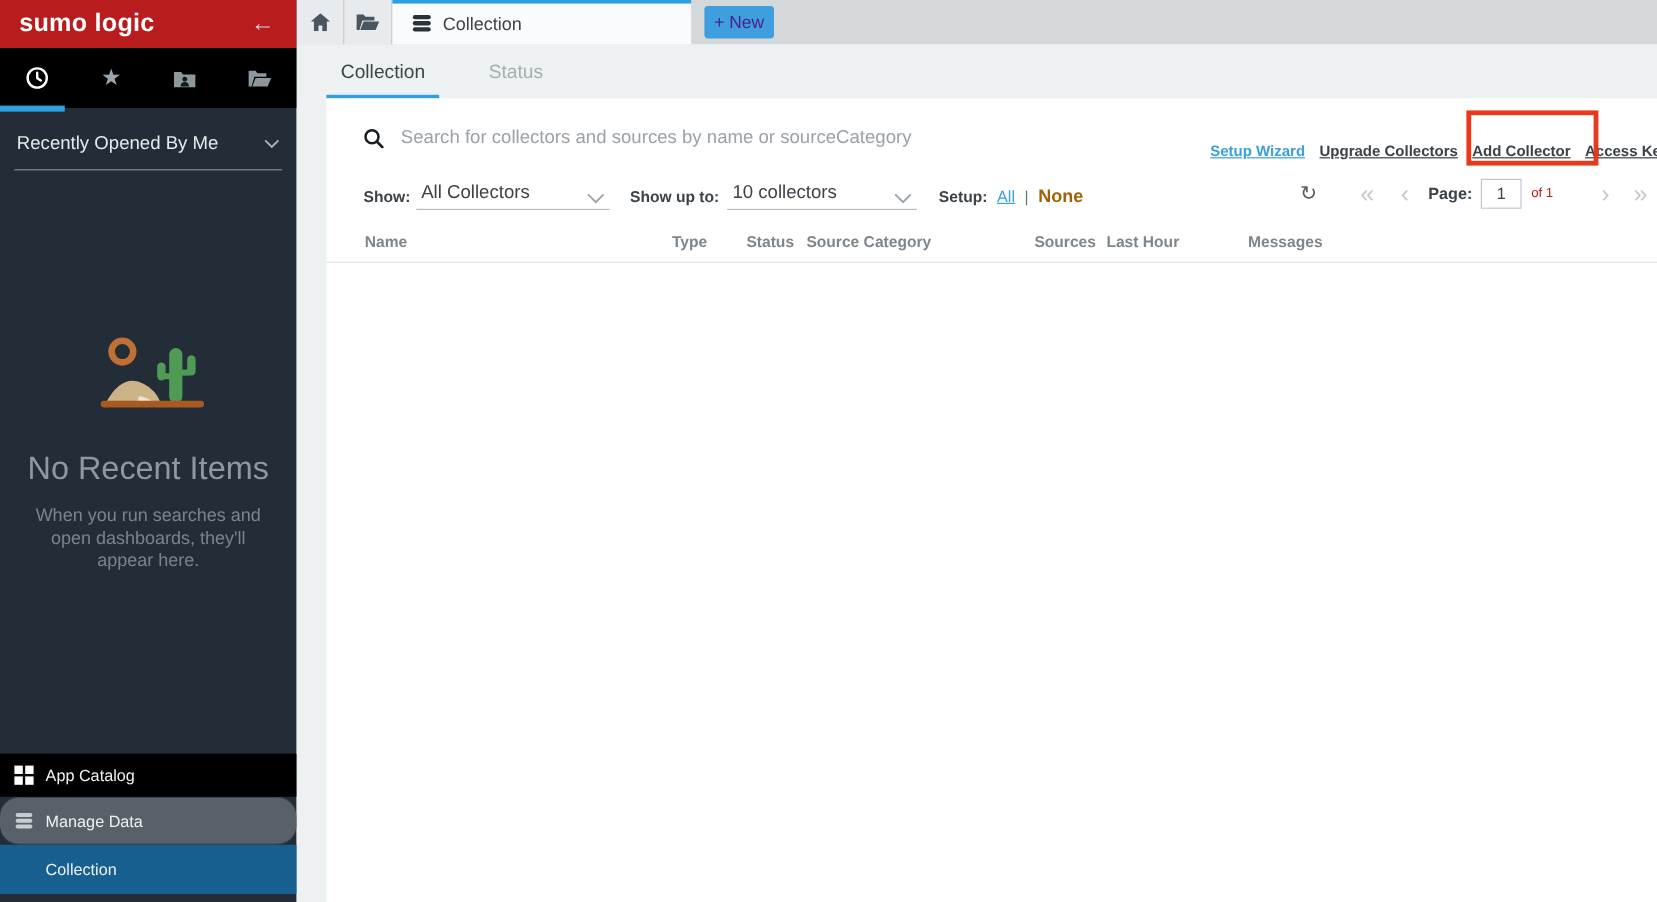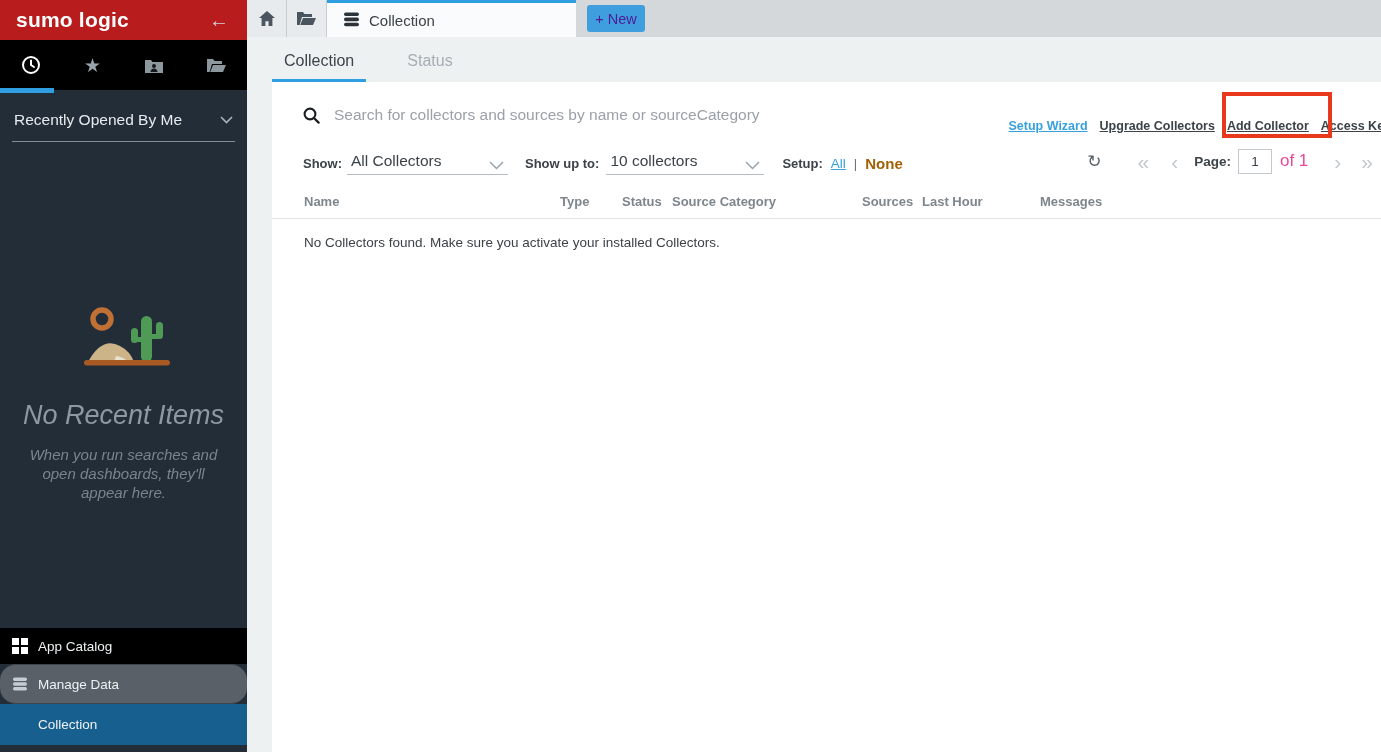--- a/index.html
+++ b/index.html
@@ -15,21 +15,21 @@
   .sb-logo { color:#fff; font-size:21px; font-weight:bold; letter-spacing:0.2px; }
   .sb-collapse { color:#cfd6da; font-size:20px; cursor:pointer; line-height:1; }
   .sb-icons { height:50px; background:#000; display:flex; }
   .sb-icons .sb-icon-col { flex:1; display:flex; align-items:center; justify-content:center; position:relative; }
   .sb-icon-col.active::after { content:""; position:absolute; left:-8px; right:8px; bottom:-3px;
     height:5px; background:#2f9fe1; }
   .star-glyph { color:#99a4ac; font-size:19px; }
   .sb-select { margin:0 12px; padding:21px 2px 12px 2px; border-bottom:1px solid #828c94;
     display:flex; align-items:center; justify-content:space-between; cursor:pointer; }
   .sb-select-label { color:#e7ebee; font-size:15.5px; }
-  .sb-empty { position:absolute; top:304px; left:0; width:247px; text-align:center;font-style:italic; }
+  .sb-empty { position:absolute; top:278px; left:0; width:247px; text-align:center; }
   .sb-empty-title { margin-top:22px; font-size:27px; color:#8d98a2; font-weight:400; }
   .sb-empty-desc { margin:14px auto 0; width:212px; font-size:15px; line-height:19px; color:#79848e; }
   .sb-bottom { position:absolute; bottom:0; left:0; width:247px; padding-bottom:7px; }
   .sb-item { height:38px; display:flex; align-items:center; padding-left:12px; cursor:pointer; }
   .sb-item .sb-item-icon { width:26px; display:flex; align-items:center; justify-content:flex-start; }
   .sb-item-label { color:#eef2f4; font-size:13.5px; }
   .sb-item.appcat { background:#000; height:36px; }
   .sb-item.managedata { background:#596068; height:40px; border-top:1px solid #40474e; border-bottom:1px solid #40474e;border-radius:16px; }
   .sb-item.collection { background:#175f8e; height:41px; padding-left:38px; }
   .grid-icon { display:grid; grid-template-columns:7px 7px; grid-template-rows:7px 7px; gap:2px; }
@@ -74,21 +74,21 @@
   .expand-none { font-size:15px; font-weight:bold; color:#a16207; cursor:pointer; }
   .ml17 { margin-left:17px; }
 
   .pager { position:absolute; top:63px; right:8px; height:32px; display:flex; align-items:center; }
   .refresh { font-size:17px; color:#565e64; cursor:pointer; margin-right:36px; }
   .pg-nav { font-size:21px; color:#c3c8cc; cursor:pointer; line-height:1; }
   .pg-first { margin-right:22px; } .pg-prev { margin-right:16px; }
   .pg-label { font-size:13.5px; font-weight:bold; color:#3b4248; margin-right:7px; }
   .pg-input { width:34px; height:25px; border:1px solid #c3c8cc; text-align:center; font-size:13.5px;
     font-family:inherit; color:#3b4248; margin-right:8px; }
-  .pg-of { font-size:17px; color:#ec4899; margin-right:26px; }
+  .pg-of { font-size:11px; color:#b91c1c; margin-right:40px; }
   .pg-next { margin-right:20px; }
 
   .table-header { margin-top:11px; display:flex; padding-left:32px; padding-bottom:9px;
     border-bottom:1px solid #e0e4e6; }
   .th { font-size:13px; font-weight:bold; color:#7e868d; }
   .th-name{width:256px;} .th-type{width:62px;} .th-status{width:50px;} .th-sourcecat{width:190px;}
   .th-sources{width:60px;} .th-lasthour{width:118px;} .th-messages{flex:1;}
   .empty-msg { padding-left:32px; margin-top:16px; font-size:13.5px; color:#3b4248; }
 
   .annotation-box { position:absolute; left:1222px; top:92px; width:110px; height:46px;
@@ -278,17 +278,16 @@
 
     <div class="table-header">
       <span class="th th-name">Name</span>
       <span class="th th-type">Type</span>
       <span class="th th-status">Status</span>
       <span class="th th-sourcecat">Source Category</span>
       <span class="th th-sources">Sources</span>
       <span class="th th-lasthour">Last Hour</span>
       <span class="th th-messages">Messages</span>
     </div>
-    <div class="empty-msg">No Collectors found. Make sure you activate your installed Collectors.</div>
   </div>
 </div>
 
 <div class="annotation-box"></div>
 
 </body></html>

